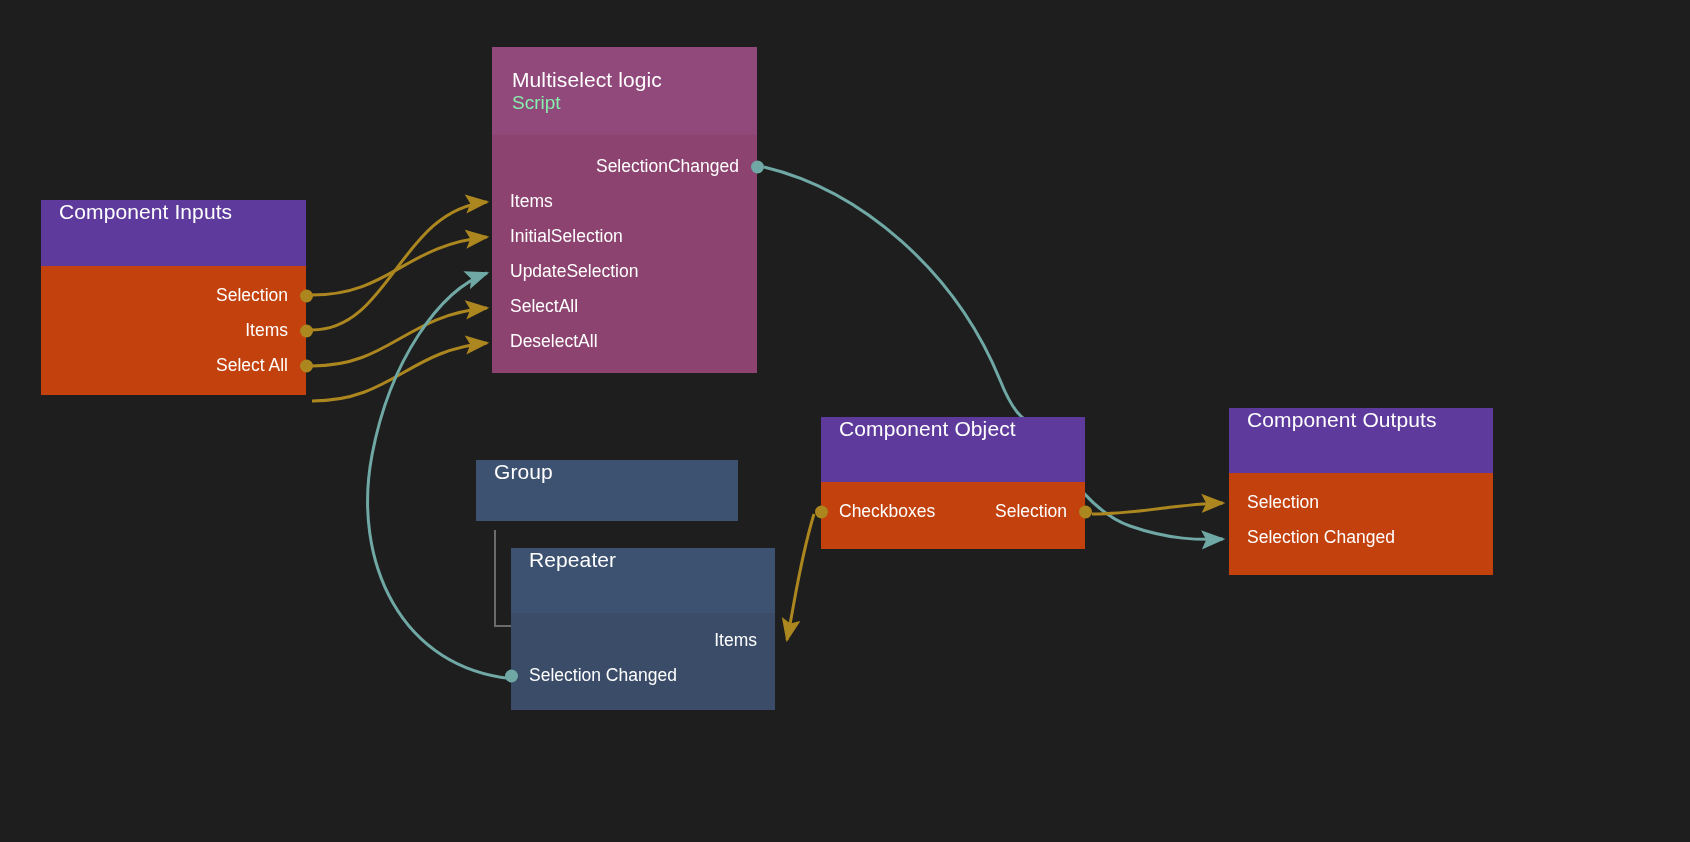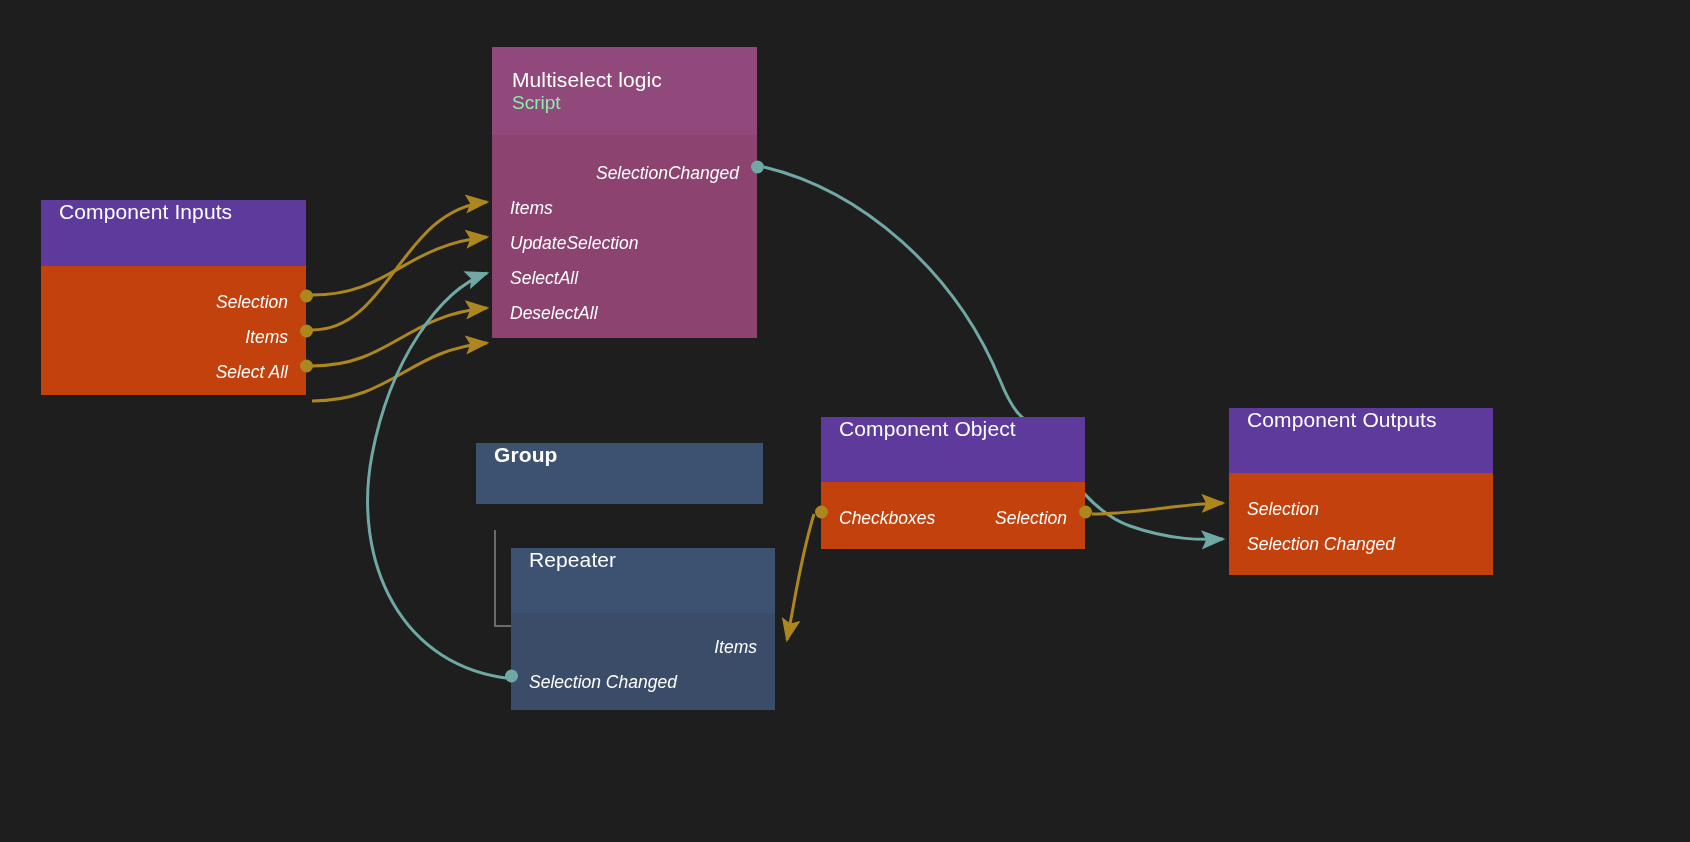--- a/index.html
+++ b/index.html
@@ -45,23 +45,22 @@
     line-height: 1.15;
   }
   .node-body {
     box-sizing: border-box;
     position: relative;
   }
   .port-row {
     position: relative;
     height: 35px;
     display: flex;
-    align-items: flex-end;
-    box-sizing: border-box;
-    font-style: italic;
+    align-items: center;
+    box-sizing: border-box;
   }
   .port-label {
     color: #ffffff;
     font-size: 17.5px;
     white-space: nowrap;
   }
   .row-right { justify-content: flex-end; padding-right: 18px; }
   .row-left  { justify-content: flex-start; padding-left: 18px; }
   .row-split { justify-content: space-between; padding-left: 18px; padding-right: 18px; gap: 20px; }
 
@@ -159,32 +158,35 @@
     </div>
     <div class="node-body" style="padding-top:14px; padding-bottom:14px;">
       <div class="port-row row-right">
         <span class="port-label">SelectionChanged</span>
         <span class="dot out teal"></span>
       </div>
       <div class="port-row row-left">
         <span class="port-label">Items</span>
       </div>
       <div class="port-row row-left">
+        <span class="port-label">InitialSelection</span>
+      </div>
+      <div class="port-row row-left">
         <span class="port-label">UpdateSelection</span>
       </div>
       <div class="port-row row-left">
         <span class="port-label">SelectAll</span>
       </div>
       <div class="port-row row-left">
         <span class="port-label">DeselectAll</span>
       </div>
     </div>
   </div>
 
-  <div class="node n-blue" style="left:476px; top:443px; width:287px;font-weight:bold;">
+  <div class="node n-blue" style="left:476px; top:460px; width:262px;">
     <div class="node-header" style="height:61px; padding-left:18px;">
       <span class="node-title">Group</span>
     </div>
   </div>
 
   <div class="group-bracket" style="left:494px; top:530px; width:18px; height:95px;"></div>
 
   <div class="node n-blue" style="left:511px; top:548px; width:264px;">
     <div class="node-header" style="height:65px; padding-left:18px;">
       <span class="node-title">Repeater</span>

